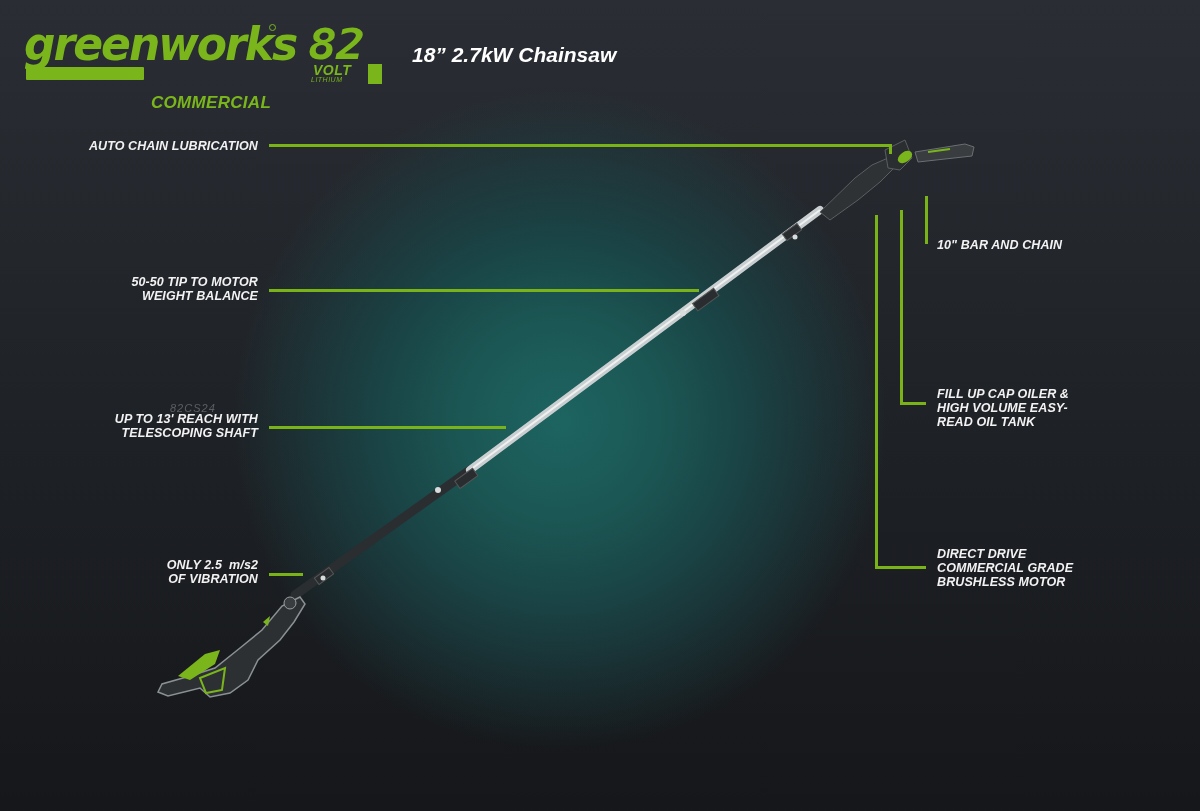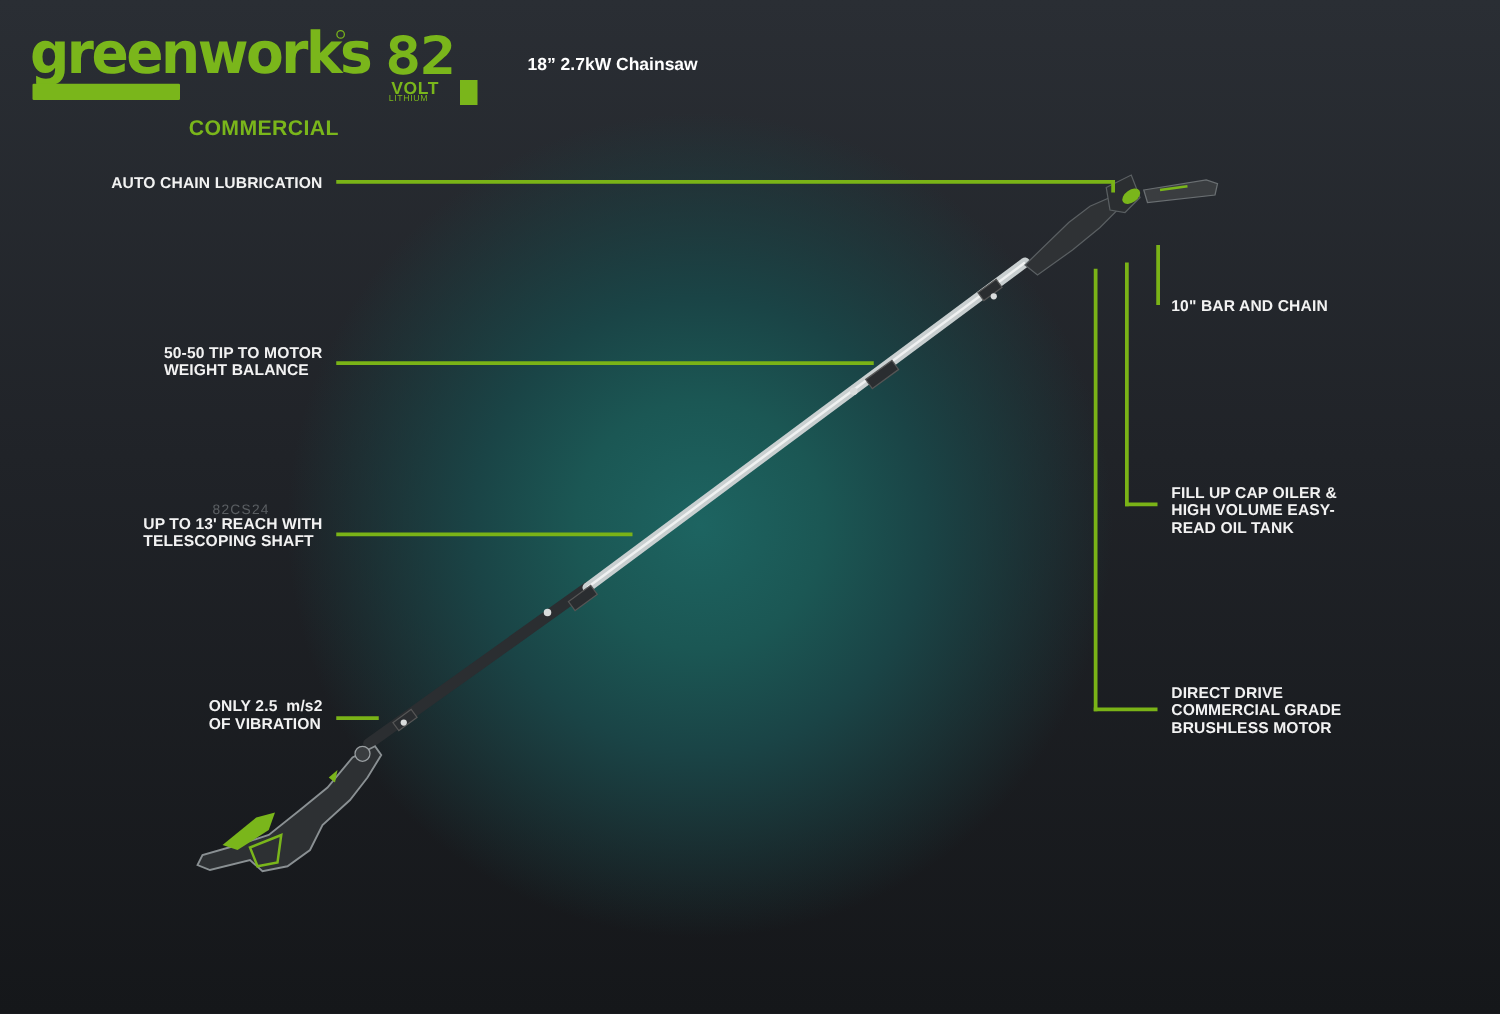--- a/index.html
+++ b/index.html
@@ -3,20 +3,21 @@
 <meta charset="utf-8">
 <style>
   html, body { margin:0; padding:0; }
   body { width:1200px; height:811px; overflow:hidden; background:#1c1f23; }
   .stage {
     position:relative; width:1200px; height:811px; overflow:hidden;
     background:
       radial-gradient(ellipse 330px 330px at 560px 420px, #1d6461 0%, #1b5754 30%, #1a4446 55%, rgba(27,40,44,0) 100%),
       linear-gradient(180deg, #2a2e34 0%, #202328 45%, #15171a 100%);
     font-family: "DejaVu Sans", "Liberation Sans", sans-serif;
+    font-style: italic;
   }
   .logo-word {
     position:absolute; left:24px; top:22px;
     font-family:"DejaVu Sans", sans-serif; font-weight:bold;
     font-size:44px; letter-spacing:-2px; color:#7ab61b; line-height:1;
     transform:scaleY(1.05);
   }
   .logo-reg { position:absolute; left:269px; top:24px; width:5px; height:5px; border:1px solid #7ab61b; border-radius:50%; }
   .logo-bar { position:absolute; left:26px; top:67px; width:118px; height:13px; background:#7ab61b; border-radius:1px; }
   .logo-commercial {
@@ -27,31 +28,31 @@
   .volt-num {
     position:absolute; left:308px; top:24px;
     font-family:"DejaVu Sans Mono", monospace; font-weight:bold;
     font-size:42px; color:#7ab61b; letter-spacing:-1px; line-height:1;
     transform:scaleX(1.15); transform-origin:left;
   }
   .volt-word { position:absolute; left:313px; top:63px; font-family:"Liberation Sans", sans-serif; font-weight:bold; font-size:14px; color:#7ab61b; line-height:1; letter-spacing:0.5px; }
   .volt-lith { position:absolute; left:311px; top:76px; font-family:"Liberation Sans", sans-serif; font-size:7px; color:#7ab61b; line-height:1; letter-spacing:0.5px; }
   .volt-tag { position:absolute; left:368px; top:64px; width:14px; height:20px; background:#7ab61b; }
   .title {
-    position:absolute; left:422px; top:44px;
+    position:absolute; left:412px; top:44px;
     font-family:"Liberation Sans", sans-serif; font-weight:bold;
-    font-size:14px; color:#ffffff; line-height:1;
+    font-size:21px; color:#ffffff; line-height:1;
   }
   .label {
     position:absolute; color:#f2f2f2;
     font-family:"Liberation Sans", sans-serif; font-weight:bold;
     font-size:12.5px; line-height:14px; letter-spacing:0.1px;
     white-space:pre;
   }
-  .label.right-align { }
+  .label.right-align { text-align:right; }
   .watermark {
     position:absolute; left:170px; top:402px;
     font-family:"Liberation Sans", sans-serif; font-size:11px;
     color:rgba(200,205,210,0.35); letter-spacing:1px;
   }
   .line { position:absolute; background:#7ab317; }
   svg.tool { position:absolute; left:0; top:0; }
 </style>
 </head>
 <body>

